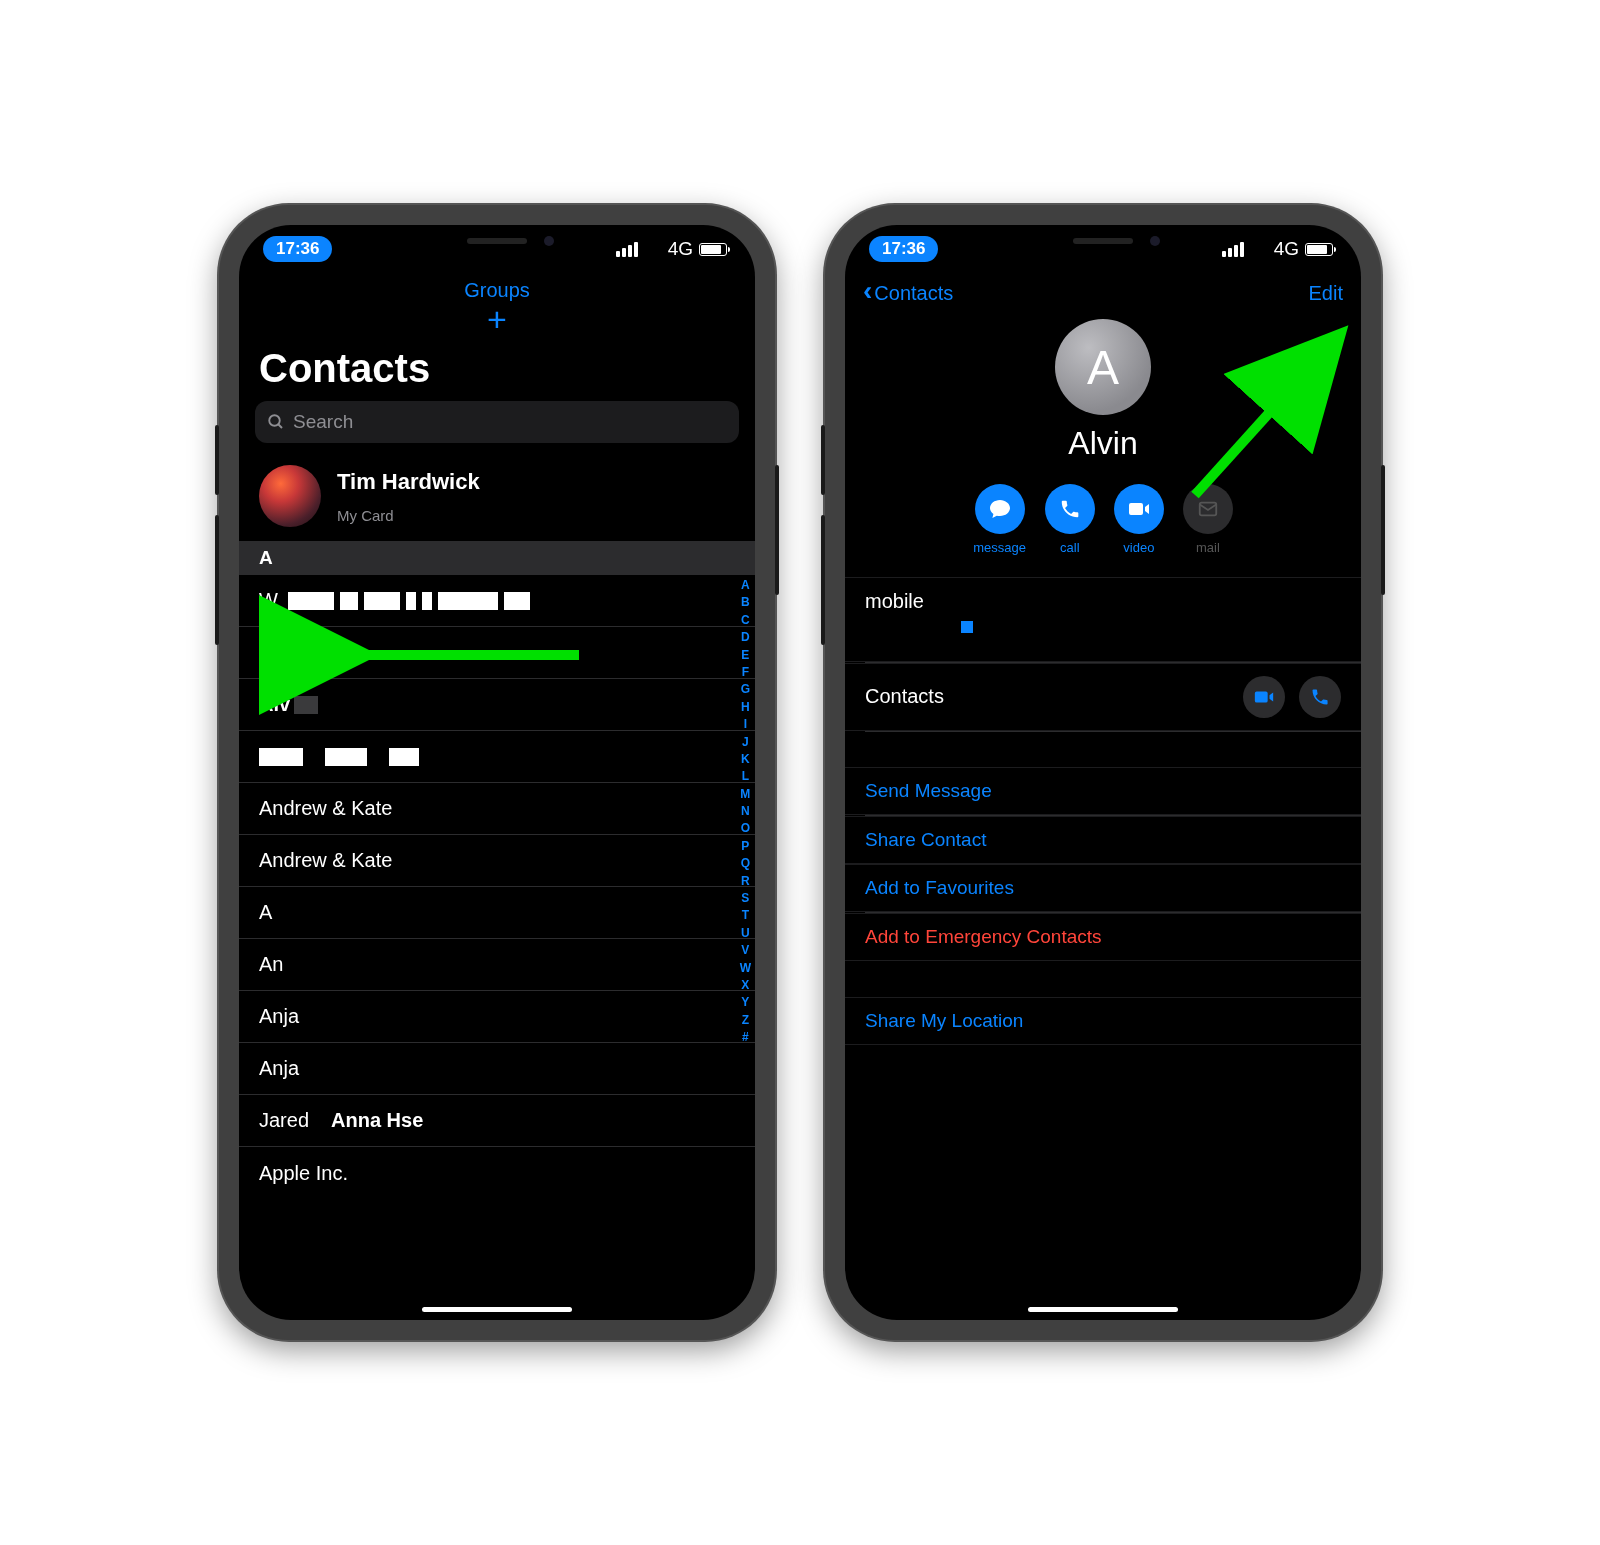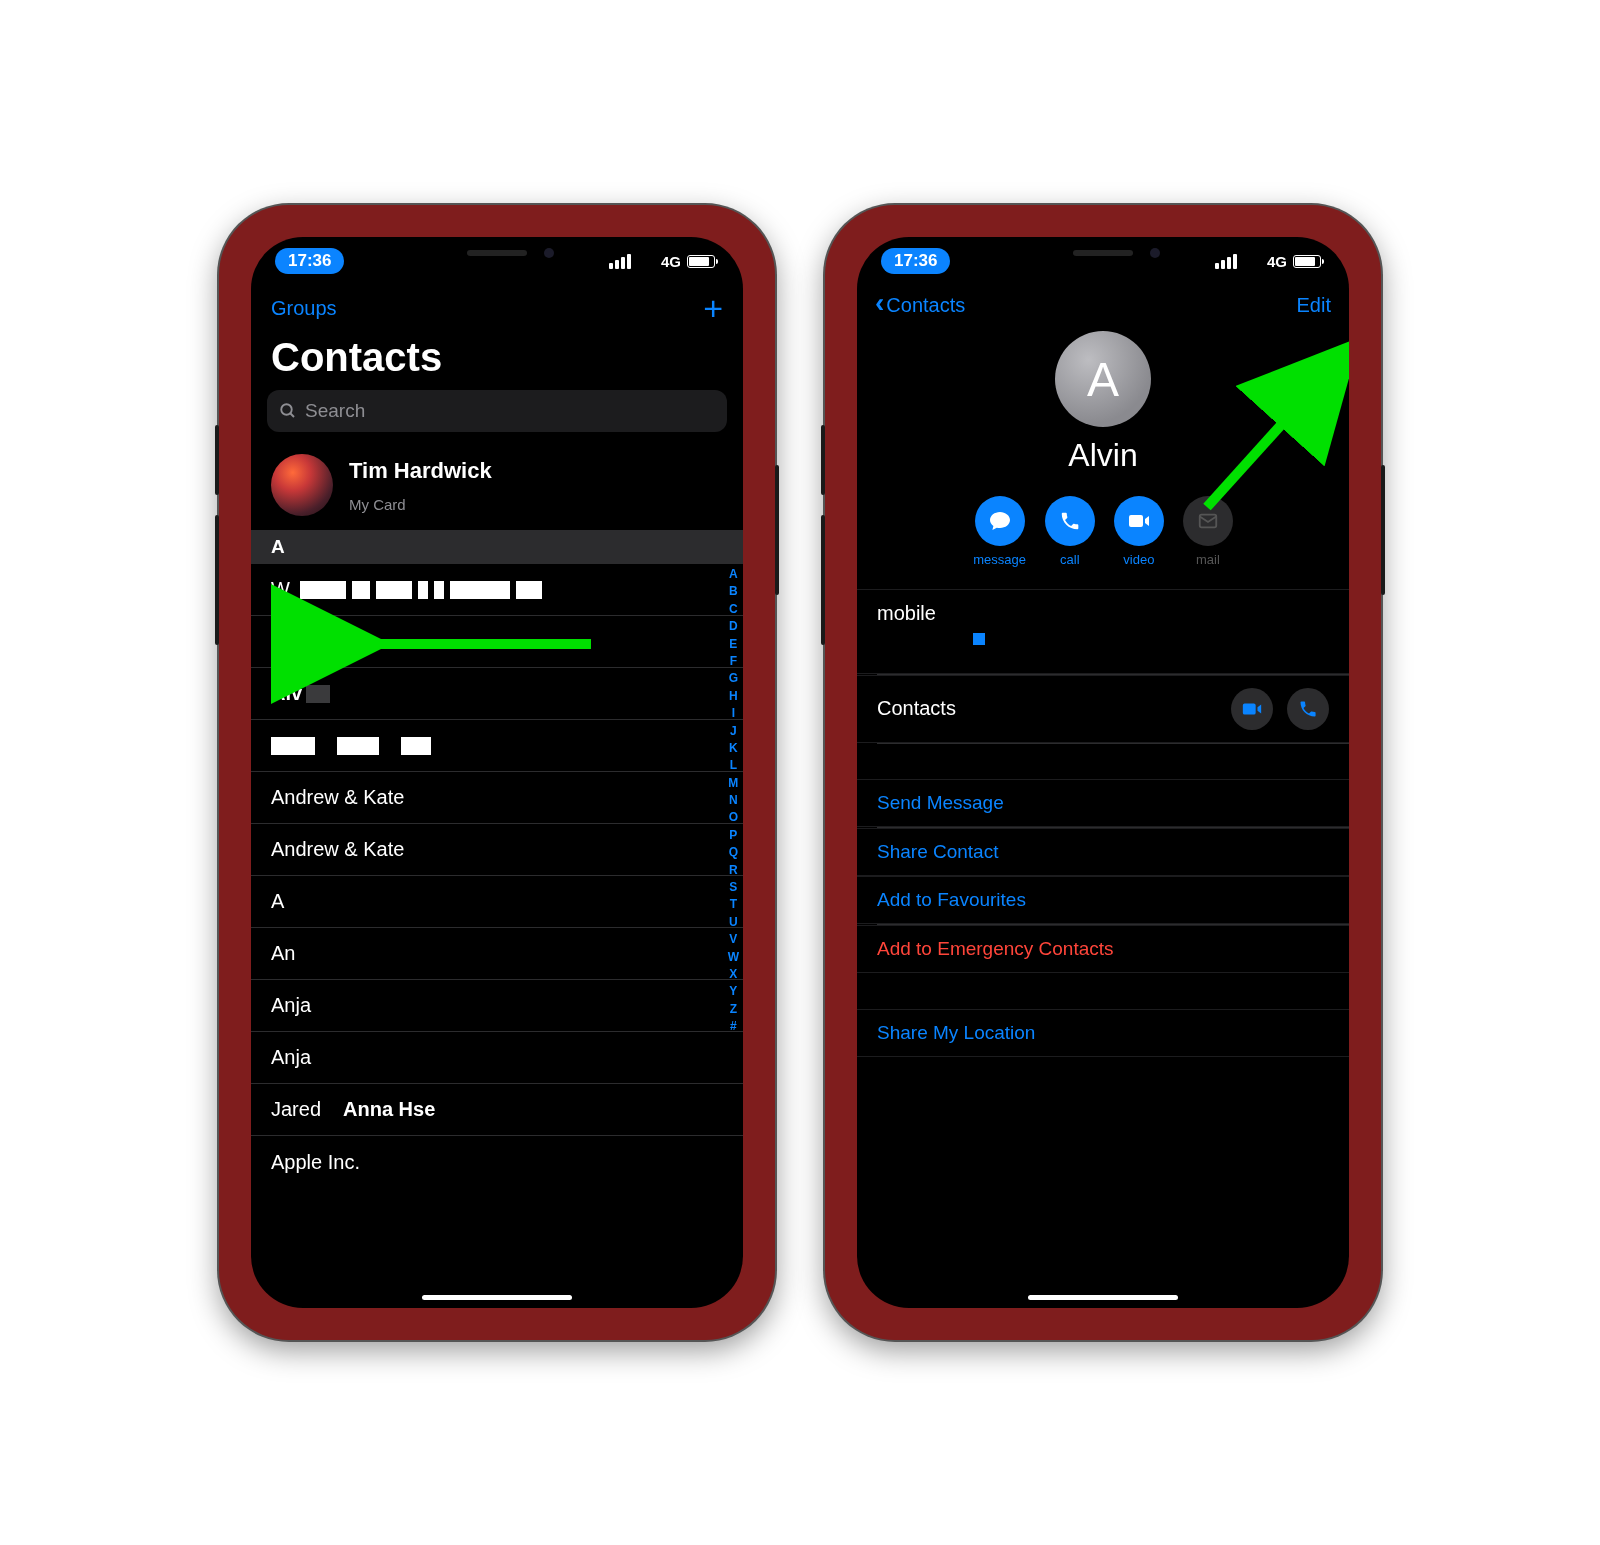--- a/index.html
+++ b/index.html
@@ -5,23 +5,23 @@
   * { margin:0; padding:0; box-sizing:border-box; -webkit-font-smoothing:antialiased; }
   body {
     background:#ffffff;
     font-family: -apple-system, "SF Pro Text", "Helvetica Neue", Arial, sans-serif;
     width:1600px; height:1545px;
     display:flex; justify-content:center; align-items:center; gap:50px;
   }
 
   .phone-frame {
     width:556px; height:1135px;
-    background:#7f1d1d;
+    background:#404040;
     border-radius:70px;
-    padding:32px;
+    padding:20px;
     box-shadow: 0 0 0 2px #555, 0 10px 30px rgba(0,0,0,.4);
     position:relative;
   }
   .phone-frame::before, .phone-frame::after {
     content:""; position:absolute; background:#1a1a1a; border-radius:4px;
   }
   .phone-frame::before { left:-4px; top:220px; width:4px; height:70px; }
   .phone-frame::after  { left:-4px; top:310px; width:4px; height:130px; }
   .phone-btn-right { position:absolute; right:-4px; top:260px; width:4px; height:130px; background:#1a1a1a; border-radius:4px;}
   .screen {
@@ -50,26 +50,26 @@
     background:#0b84ff; color:#fff; padding:3px 13px; border-radius:16px; font-size:17px;
   }
   .status-right { display:flex; align-items:center; gap:6px; }
 
   .signal { display:flex; gap:2px; align-items:flex-end; }
   .signal span { width:4px; background:#fff; border-radius:1px; }
   .signal span:nth-child(1){height:6px;}
   .signal span:nth-child(2){height:9px;}
   .signal span:nth-child(3){height:12px;}
   .signal span:nth-child(4){height:15px;}
-  .network { font-size:15px; font-weight:700;margin-left:24px;}
+  .network { font-size:19px; font-weight:400;margin-left:24px;}
   .battery { width:28px; height:13px; border:1.5px solid #fff; border-radius:3px; position:relative; }
   .battery::after { content:""; position:absolute; right:-4px; top:3px; width:2.5px; height:5px; background:#fff; border-radius:0 2px 2px 0;}
   .battery .fill { position:absolute; left:1px; top:1px; bottom:1px; width:20px; background:#fff; border-radius:1px;}
 
-  .nav-bar { display:flex; justify-content:space-between; align-items:center; padding:6px 20px 4px; }
+  .nav-bar { display:flex; justify-content:space-between; align-items:center; padding:6px 20px 4px;flex-direction:column; }
   .nav-link { color:#0a84ff; font-size:20px; font-weight:400; }
   .plus { color:#0a84ff; font-size:34px; font-weight:300; line-height:1; }
 
   .large-title { font-size:40px; font-weight:700; padding:6px 20px 10px; }
 
   .search-bar {
     margin:0 16px 12px; background:#1c1c1e; border-radius:12px;
     display:flex; align-items:center; padding:10px 12px; gap:8px;
   }
   .search-bar .mag { color:#8e8e93; }

